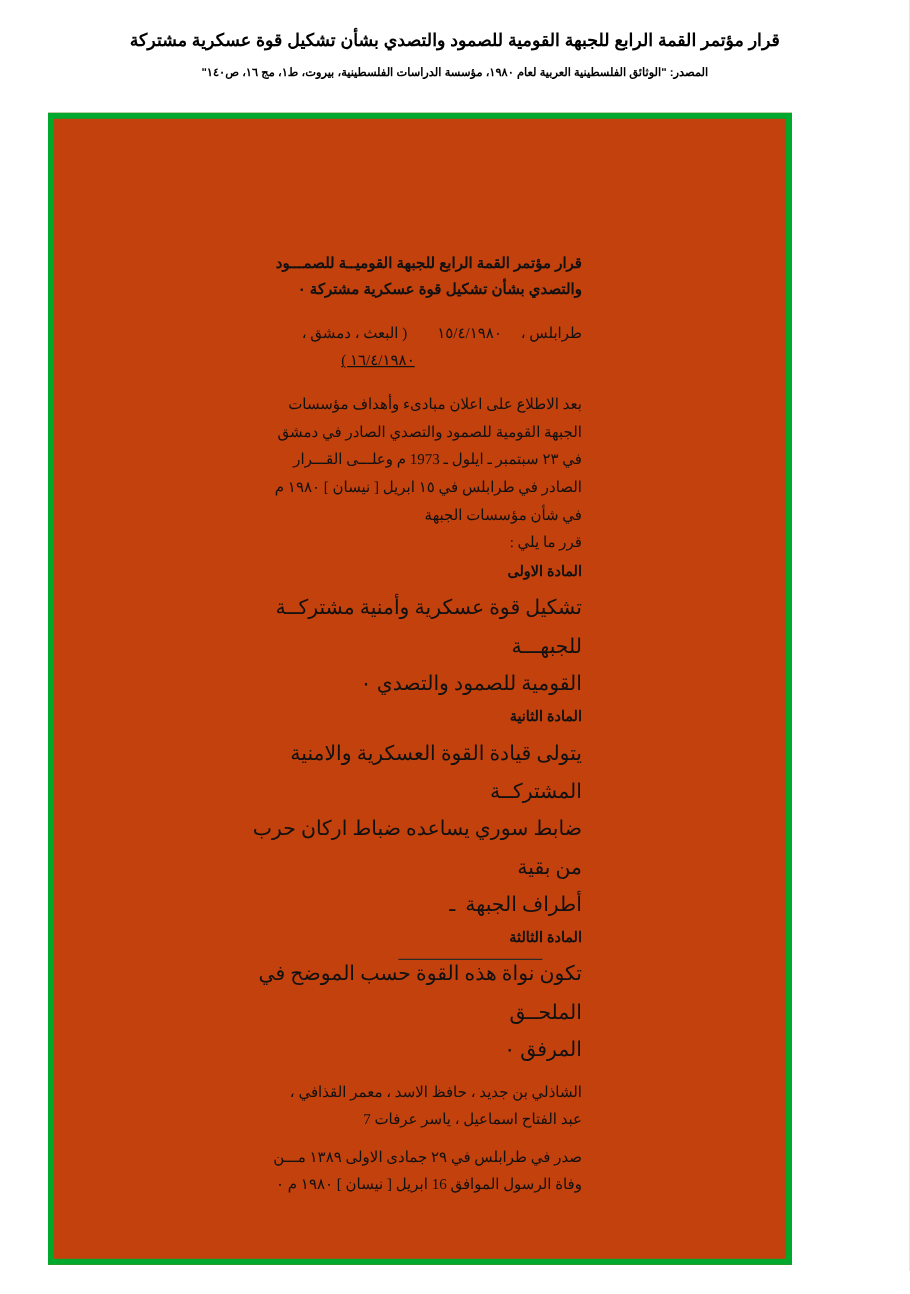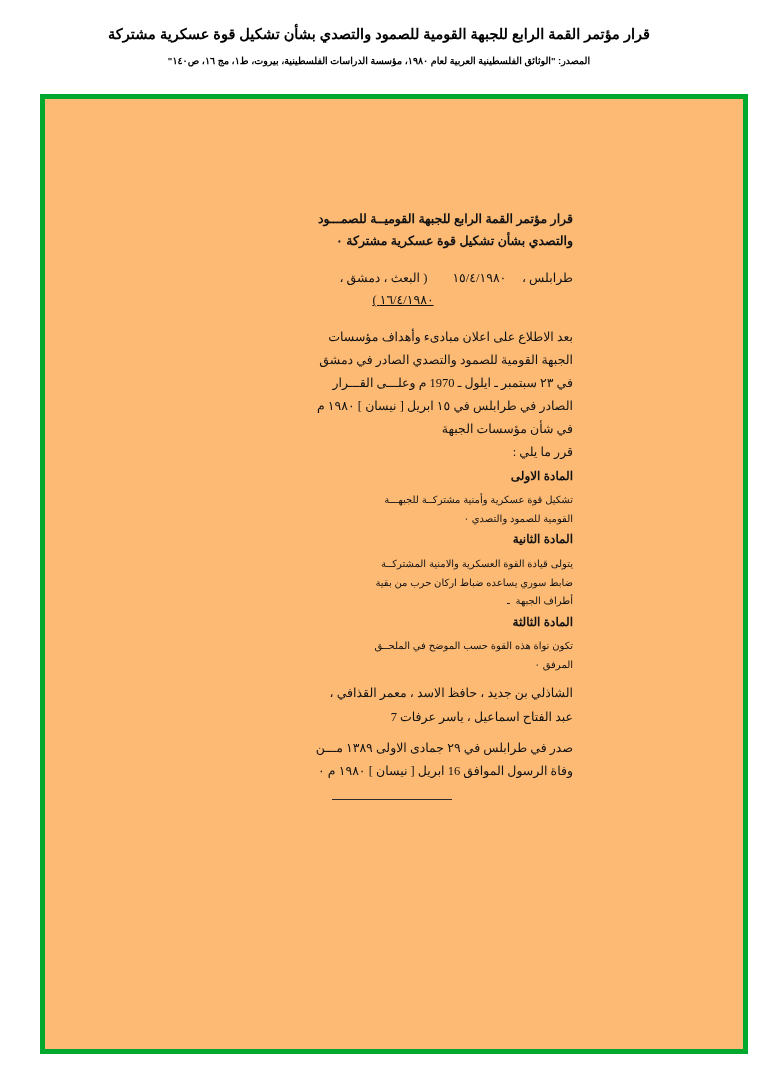--- a/index.html
+++ b/index.html
@@ -37,25 +37,25 @@
     font-size: 9.5px;
     line-height: 1.2;
     direction: rtl;
   }
 
   
   .doc-frame {
     position: absolute;
     left: 40px;
     top: 94px;
-    width: 708px;
+    width: 620px;
     height: 960px;
     border: 5px solid #00a82d;
     box-sizing: border-box;
-    background: #fdba74;
+    background: #c2410c;
   }
 
   
   .scan-body {
     position: absolute;
     right: 170px;   
     top: 110px;
     width: 300px;
     direction: rtl;
     text-align: right;
@@ -103,22 +103,22 @@
     font-family: "Liberation Sans", sans-serif;
     font-weight: bold;
     font-size: 12px;
     line-height: 1.9;
     color: #111;
     display: block;
   }
 
   .block {
     margin-top: 4px;
-    font-family: Liberation Sans, sans-serif;
-    font-size: 10px;
+    font-family: Liberation Serif, serif;
+    font-size: 17px;
     line-height: 1.85;
     color: #111;
   }
   .block .line { display: block; white-space: pre-wrap; }
 
   .names {
     margin-top: 8px;
     font-family: "Liberation Serif", serif;
     font-size: 12.5px;
     line-height: 1.85;
@@ -162,21 +162,21 @@
     </div>
 
     <div class="dateline">
       <span class="row">طرابلس ،     ١٥/٤/١٩٨٠        ( البعث ، دمشق ،</span>
       <span class="row second">١٦/٤/١٩٨٠ )</span>
     </div>
 
     <div class="para">
       <span class="line">بعد الاطلاع على اعلان مبادىء وأهداف مؤسسات</span>
       <span class="line">الجبهة القومية للصمود والتصدي الصادر في دمشق</span>
-      <span class="line">في ٢٣ سبتمبر ـ ايلول ـ 1970 م وعلـــى القـــرار</span>
+      <span class="line">في ٢٣ سبتمبر ـ ايلول ـ 1973 م وعلـــى القـــرار</span>
       <span class="line">الصادر في طرابلس في ١٥ ابريل [ نيسان ] ١٩٨٠ م</span>
       <span class="line">في شأن مؤسسات الجبهة</span>
       <span class="line">قرر ما يلي :</span>
     </div>
 
     <div class="article">
       <span class="section-head">المادة الاولى</span>
       <div class="block">
         <span class="line">تشكيل قوة عسكرية وأمنية مشتركــة للجبهـــة</span>
         <span class="line">القومية للصمود والتصدي ٠</span>

